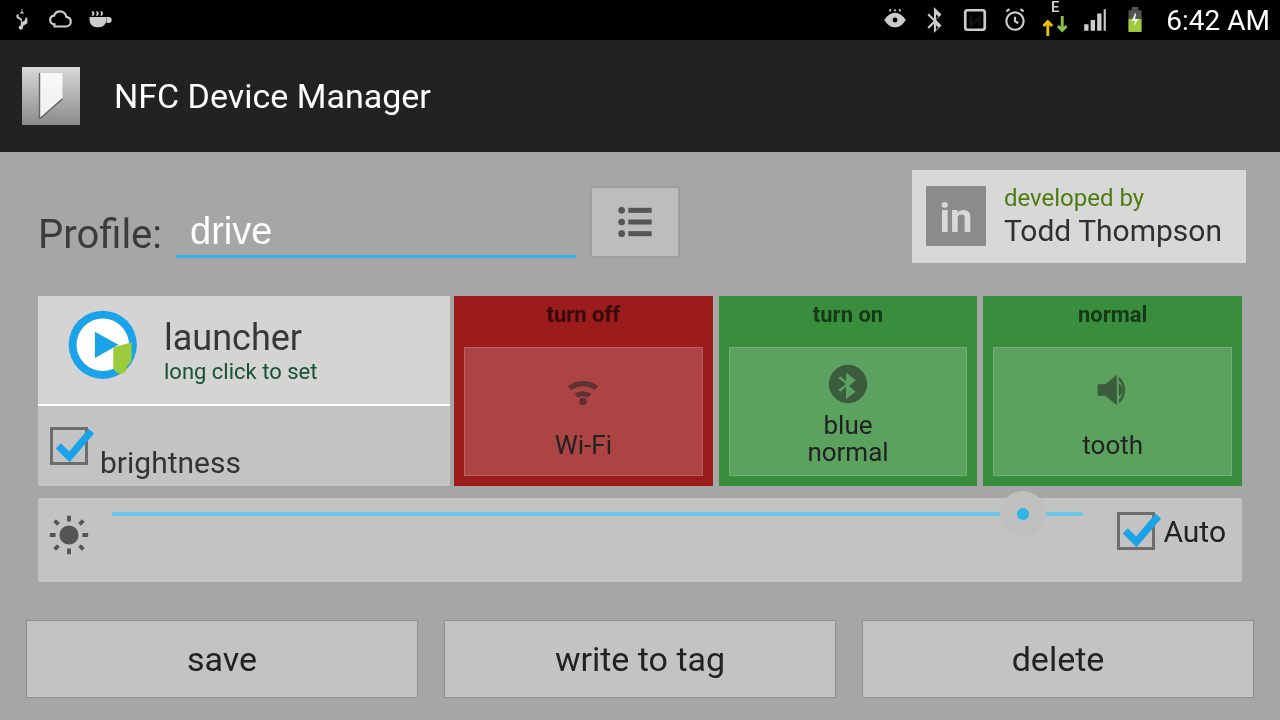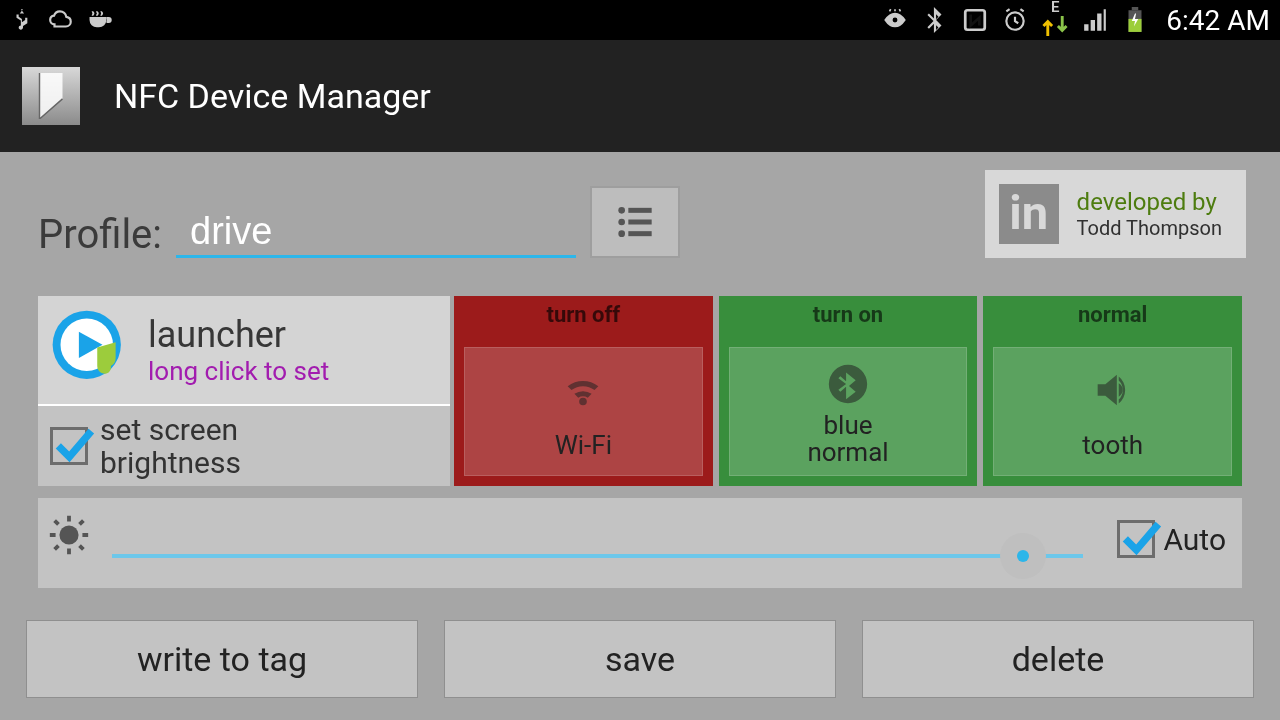--- a/index.html
+++ b/index.html
@@ -23,49 +23,49 @@
   .content { position: relative; padding: 12px 38px 0 38px; color: #363636; }
 
   
   .profile-row { display:flex; align-items:flex-end; margin-top: 22px; }
   .profile-label { font-size: 40px; color: #3b3b3b; }
   .profile-input { margin-left: 14px; border: 0; border-bottom: 3px solid #2cb6ea; background: transparent; font-size: 38px; color: #fff; width: 400px; padding: 2px 4px 2px 14px; outline: none; }
   .list-button { margin-left: 14px; width: 90px; height: 72px; background: #bdbdbd; border: 2px solid #9e9e9e; display:flex;align-items:center;justify-content:center; }
   .list-button svg { width: 44px; height: 40px; }
 
   .credit-box { position: absolute; right: 34px; top: 18px; background: #d8d8d8; padding: 14px 24px 14px 14px; display: flex; align-items: center; }
-  .credit-box .in { width: 60px; height: 60px; background: #8b8b8b; color: #d8d8d8; font-weight: 700; display:flex;align-items:flex-end;justify-content:center; font-size: 47px; padding-bottom:4px; }
+  .credit-box .in { width: 60px; height: 60px; background: #8b8b8b; color: #d8d8d8; font-weight: 700; display:flex;align-items:flex-end;justify-content:center; font-size: 40px; padding-bottom:4px; }
   .credit-box .txt { margin-left: 18px; line-height: 1.2; }
   .credit-box .l1 { font-size: 24px; color: #4d7c0f; }
-  .credit-box .l2 { font-size: 20px; color: #303030; }
+  .credit-box .l2 { font-size: 30px; color: #303030; }
 
   
   .tile-area { margin-top: 38px; display:flex; }
   .left-col { width: 412px; }
-  .launcher-tile { background:#d4d4d4; display:flex; align-items:center; padding:8px 12px; border-bottom:2px solid #fff; height:110px; }
+  .launcher-tile { background:#d4d4d4; display:flex; align-items:center; padding:8px 28px; border-bottom:2px solid #fff; height:110px; }
   .launcher-icon { width: 84px; height: 84px; display:flex;align-items:center;justify-content:center; }
   .launcher-text .t1 { font-size: 36px; color:#373737; }
-  .launcher-text .t2 { font-size: 26px; color:#a21caf; }
+  .launcher-text .t2 { font-size: 22px; color:#14532d; }
   .bright-tile { background:#c3c3c3; display:flex; align-items:center; padding:10px 12px; height:80px; }
   .bright-tile .cb { margin-right:12px; }
   .bright-tile .txt { font-size: 30px; line-height:1.1; color:#333; }
 
   
   .actions { display:flex; margin-left: 4px; flex: 1; gap: 6px; }
   .a-tile { flex:1; padding:6px 10px 10px 10px; text-align:center; display:flex; flex-direction:column; }
   .a-red { background:#9c1b1b; }
   .a-green { background:#388e3c; }
   .a-tile .hdr { font-size:22px; font-weight:700; color:rgba(0,0,0,.65); padding-bottom:20px; }
   .a-tile .inner { flex:1; background:rgba(255,255,255,0.18); border:1px solid rgba(255,255,255,.15); display:flex;flex-direction:column;align-items:center;justify-content:space-around; padding:10px 0 6px 0; }
   .a-tile .inner svg { width:50px;height:46px; opacity:.55; fill:#222; }
   .a-tile .inner .lbl { font-size:26px; color:#222; line-height:1.05; }
   .a-green .hdr { color: rgba(0,0,0,.6); }
 
   
-  .slider-row { background:#c3c3c3; margin-top:12px; display:flex; align-items:flex-end; padding:14px 16px 30px 8px; }
+  .slider-row { background:#c3c3c3; margin-top:12px; display:flex; align-items:flex-start; padding:14px 16px 24px 8px; }
   .sun { width:46px;height:46px; margin-right:20px; }
   .slider-track { flex:1; position:relative; height:4px; background:#6cc7ea; }
   .slider-thumb { position:absolute; right:60px; top:50%; transform:translate(50%,-50%); width:46px;height:46px;border-radius:50%;background:#bfbfbf; }
   .slider-thumb::after{content:'';position:absolute;left:50%;top:50%;transform:translate(-50%,-50%);width:12px;height:12px;border-radius:50%;background:#2cb6ea;}
   .auto-wrap { display:flex;align-items:center; margin-left:26px; }
   .auto-wrap span { font-size:30px; color:#222; margin-left:8px; }
 
   
   .cb { width:38px;height:38px; border:3px solid #6d6d6d; position:relative; display:inline-block; }
   .cb.checked svg { position:absolute; left:-2px; top:-8px; width:44px;height:44px; }
@@ -176,21 +176,21 @@
           <div class="t2">long click to set</div>
         </div>
       </div>
       <div class="bright-tile">
         <span class="cb checked">
           <svg viewBox="0 0 24 24">
               <path d="M4 13l6 6L22 5" stroke="#1aa3e8" stroke-width="4" fill="none"></path>
             </svg>
         </span>
         <div class="txt">
-          <span>set screen</span><br>
+          <br>
           <span>brightness</span>
         </div>
       </div>
     </div>
 
     <div class="actions">
       <div class="a-tile a-red">
         <div class="hdr">turn off</div>
         <div class="inner">
           <svg viewBox="0 0 24 24">
@@ -239,16 +239,16 @@
             <path d="M4 13l6 6L22 5" stroke="#1aa3e8" stroke-width="4" fill="none"></path>
           </svg>
       </span>
       <span>Auto</span>
     </div>
   </div>
 
 </div>
 
 <div class="bottom-row">
+  <div class="bbtn">save</div>
   <div class="bbtn">write to tag</div>
-  <div class="bbtn">save</div>
   <div class="bbtn">delete</div>
 </div>
 
 </body></html>

